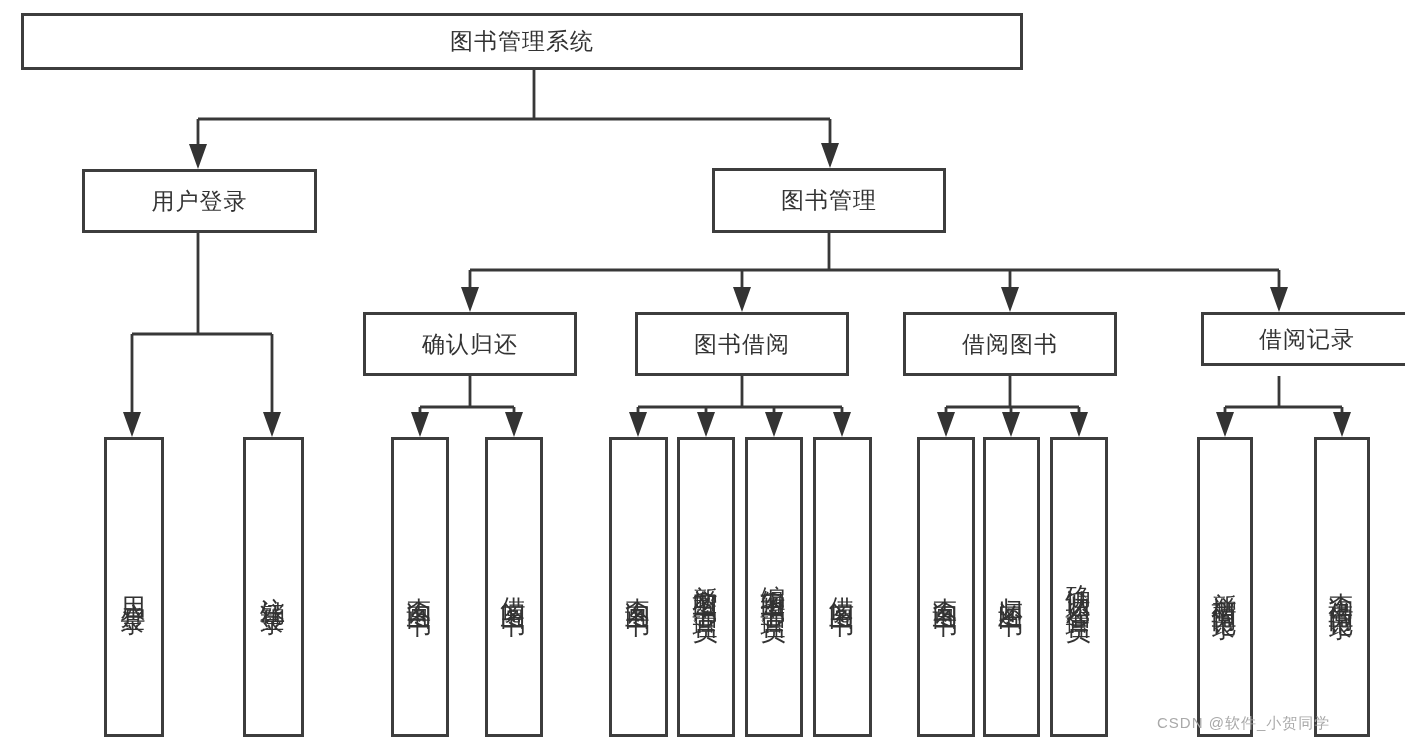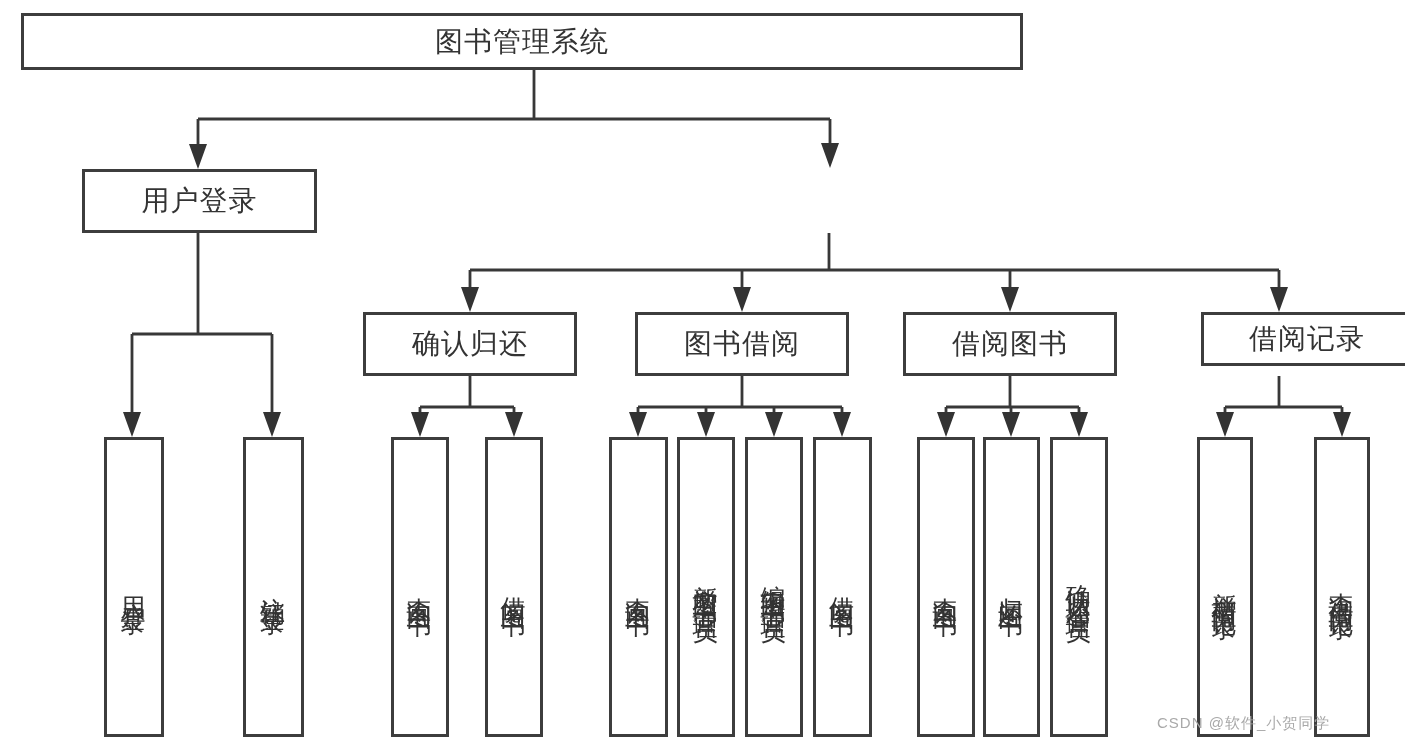--- a/index.html
+++ b/index.html
@@ -8,21 +8,21 @@
     width:1405px;height:747px;
     background:#ffffff;
     font-family:"Liberation Sans","DejaVu Sans",sans-serif;
     overflow:hidden;
   }
   #connectors{position:absolute;left:0;top:0;z-index:0;}
   .hnode{
     position:absolute;box-sizing:border-box;
     border:3px solid #3d3d3d;background:#fff;
     display:flex;align-items:center;justify-content:center;
-    font-size:28px;color:#333;z-index:1;
+    font-size:23px;color:#333;z-index:1;
     letter-spacing:1px;
   }
   .leaf{
     position:absolute;box-sizing:border-box;
     border:3px solid #3d3d3d;background:#fff;
     top:437px;height:300px;
     display:flex;align-items:center;justify-content:center;
     z-index:1;
   }
   .leaf span{
@@ -74,20 +74,23 @@
       M1333 412 L1351 412 L1342 437 Z"></path>
   </svg>
 
   <div class="hnode" style="left:21px;top:13px;width:1002px;height:57px;">
     <span>图书管理系统</span>
   </div>
 
   <div class="hnode" style="left:82px;top:169px;width:235px;height:64px;">
     <span>用户登录</span>
   </div>
+  <div class="hnode" style="left:712px;top:168px;width:234px;height:65px;">
+    <span>图书管理</span>
+  </div>
 
   <div class="hnode" style="left:363px;top:312px;width:214px;height:64px;">
     <span>确认归还</span>
   </div>
   <div class="hnode" style="left:635px;top:312px;width:214px;height:64px;">
     <span>图书借阅</span>
   </div>
   <div class="hnode" style="left:903px;top:312px;width:214px;height:64px;">
     <span>借阅图书</span>
   </div>

